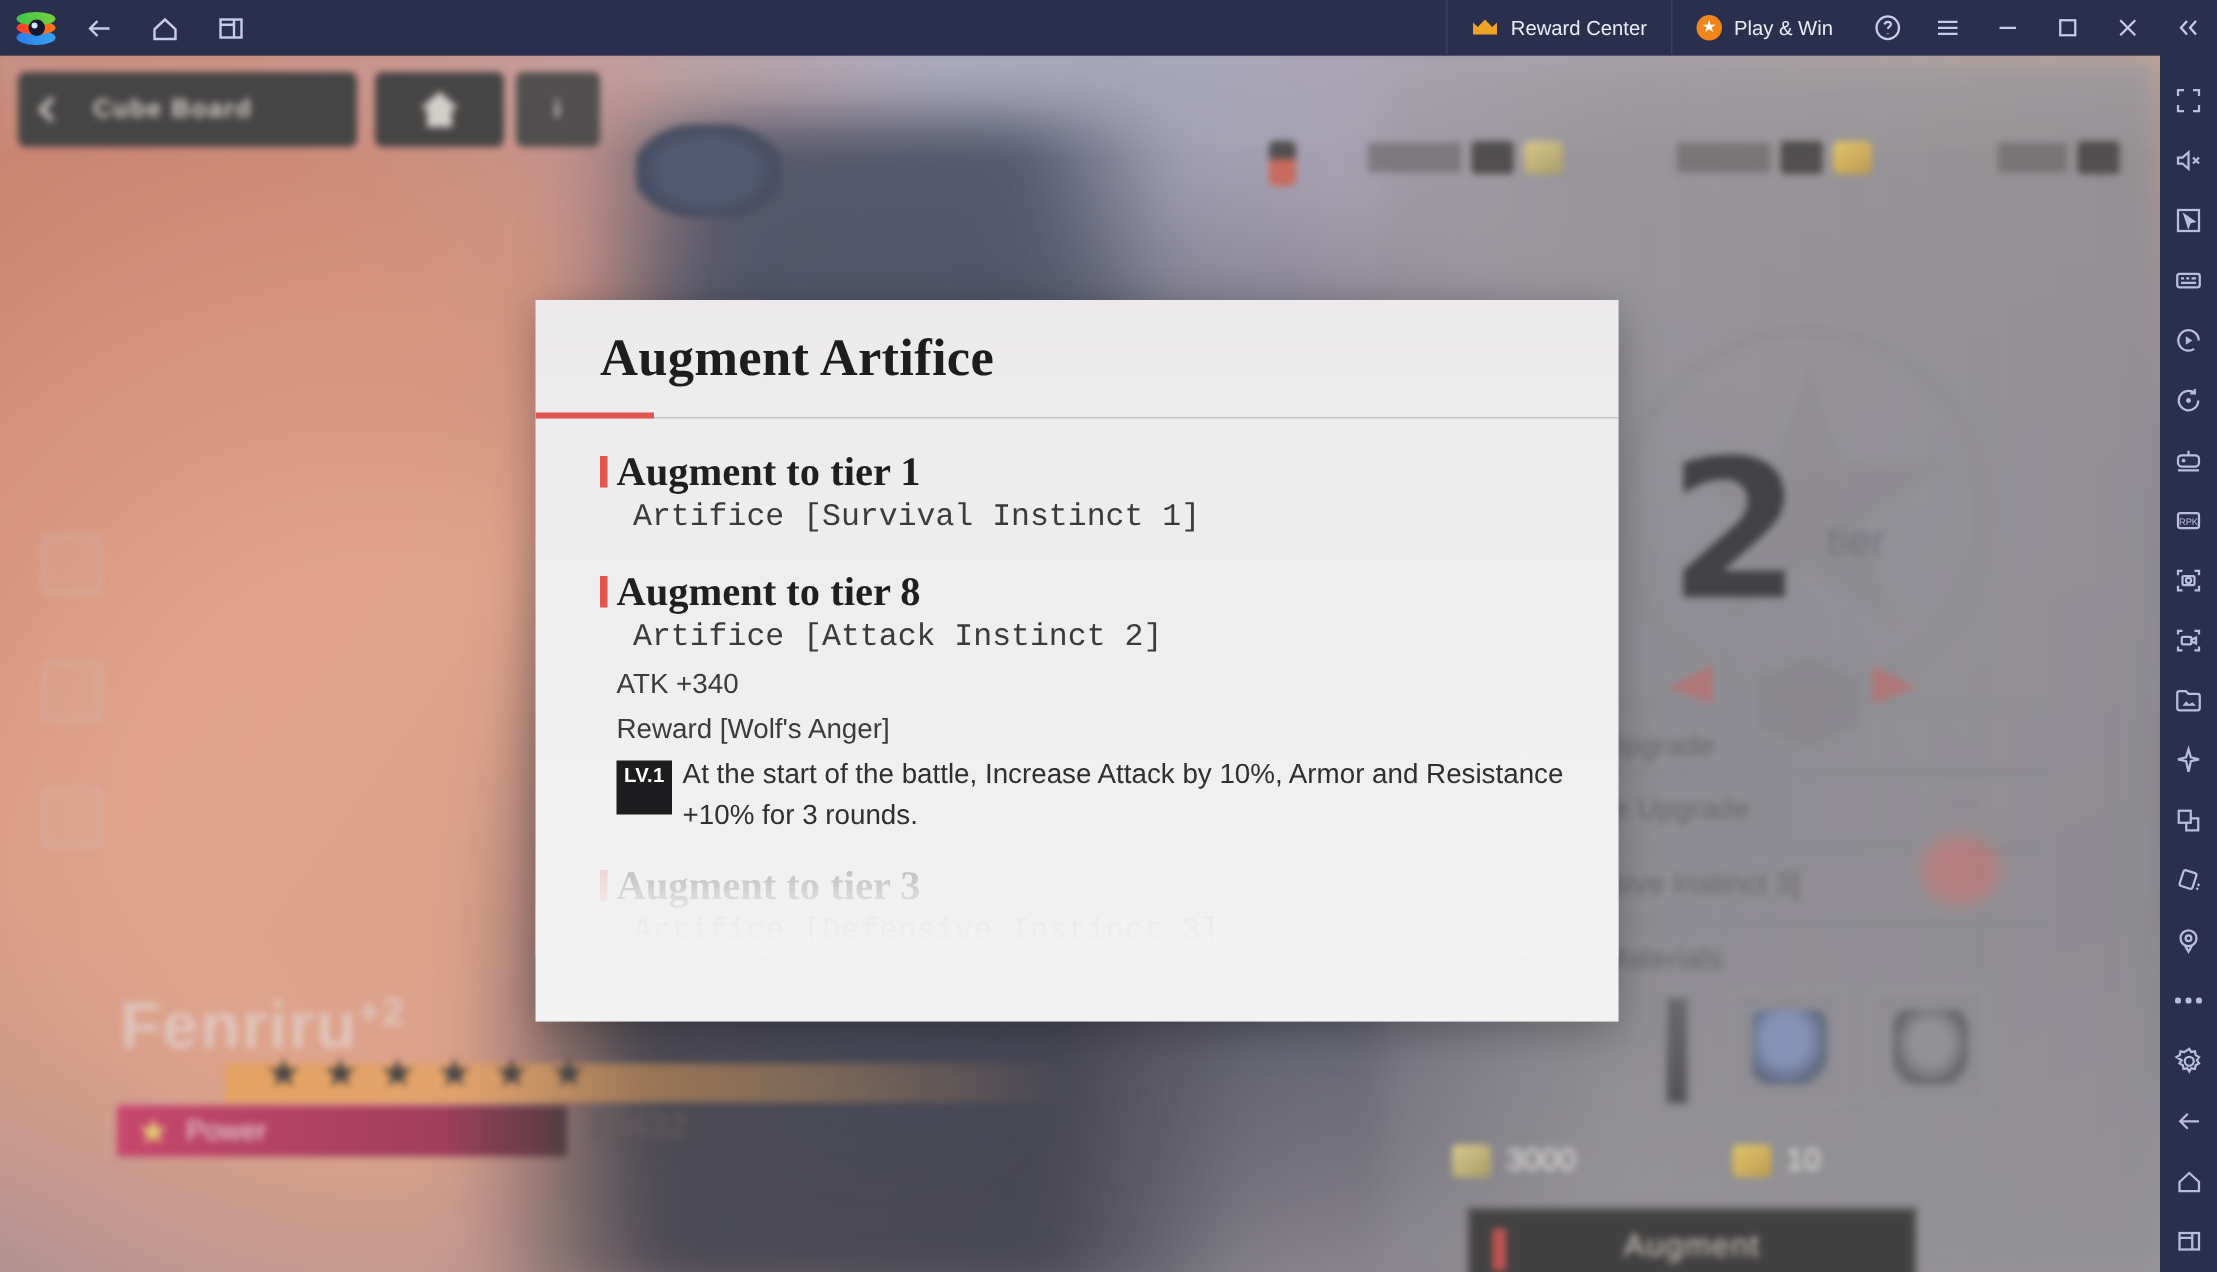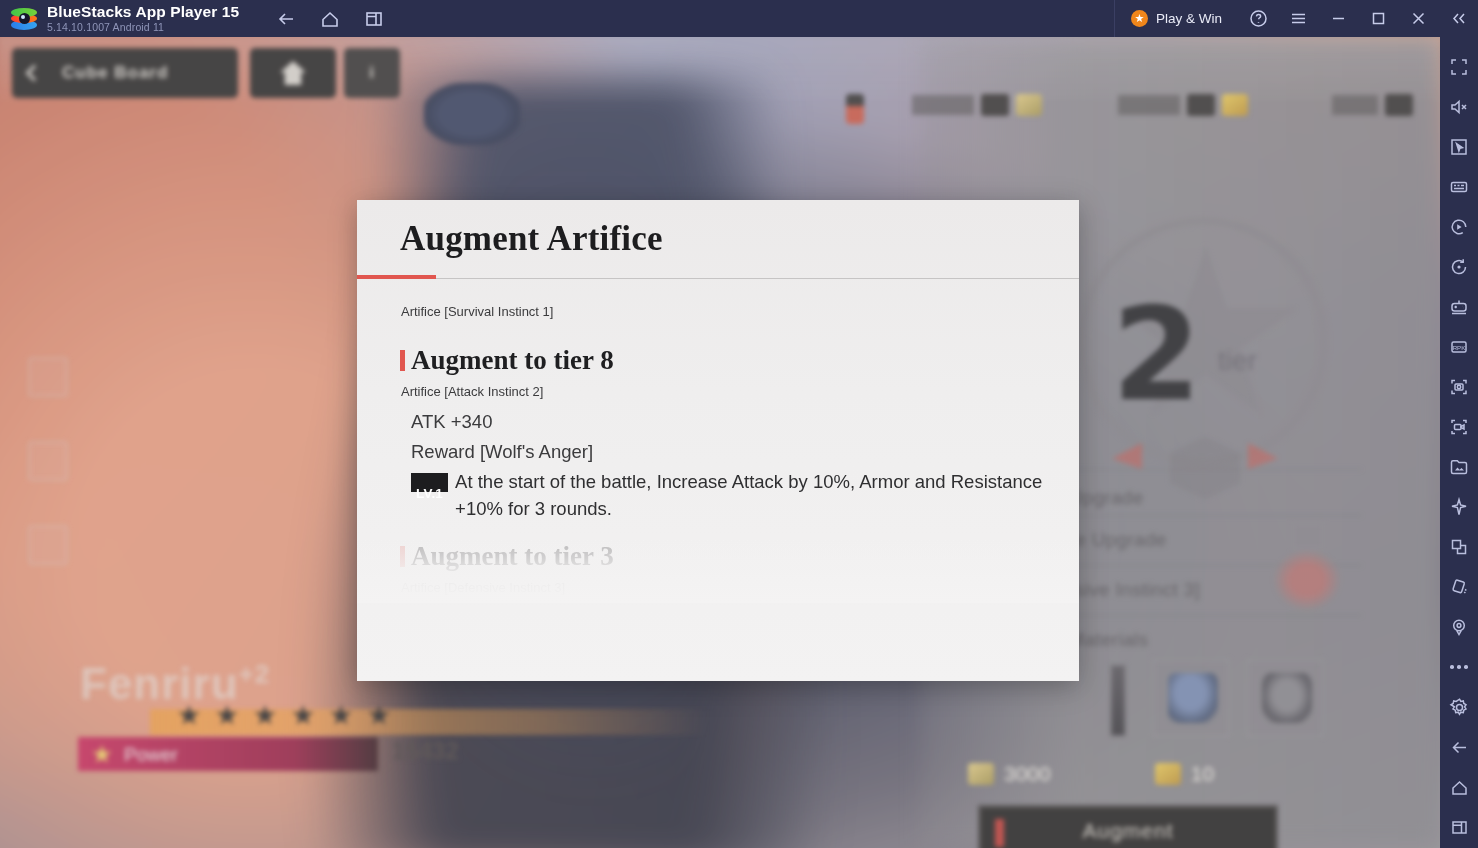--- a/index.html
+++ b/index.html
@@ -193,25 +193,25 @@
     font-family:"Liberation Serif", serif; font-size:35px; font-weight:700; letter-spacing:.2px;text-align:center;}
   .m-rule{ position:absolute; left:0; bottom:0; width:722px; height:1px; background:#c6c4c4; }
   .m-rule-accent{ position:absolute; left:0; bottom:0; width:79px; height:4px; background:#e1564f; }
 
   .m-body{ position:relative; padding:18px 0 0 0; }
   .tier-block{ padding-left:43px; }
   .tier-head{ position:relative; display:flex; align-items:center;
     font-family:"Liberation Serif", serif; font-size:27px; font-weight:700; color:#1f1f21;
     line-height:34px; margin-left:11px; }
   .tier-head .bar{ position:absolute; left:-11px; top:7px; width:5px; height:21px; background:#e1564f; }
-  .tier-sub{ font-size:13px; color:#3b3b3d; line-height:30px; margin-left:1px; }
+  .tier-sub{ font-size:21px; color:#3b3b3d; line-height:30px; margin-left:22px;font-family:Liberation Mono, monospace; }
   .tier-line{ font-size:18.5px; color:#3b3b3d; line-height:30px; margin-left:11px; }
   .passive-line{ display:flex; margin-left:11px; margin-top:1px; }
   .lv-badge{ flex:0 0 auto; background:#1d1d1f; color:#fff; font-size:13.5px; font-weight:700;
-    padding:13px 5px 2px 5px; height:19px; line-height:15px; margin-top:5px; letter-spacing:.2px;}
+    padding:2px 5px 2px 5px; height:36px; line-height:15px; margin-top:5px; letter-spacing:.2px;}
   .passive-text{ font-size:18.5px; color:#2f2f31; line-height:27px; margin-left:7px; max-width:592px; }
   .blk2{ margin-top:16px; }
   .blk3{ margin-top:17px; opacity:.45; }
   .blk3 .tier-head{ color:#6c6a6c; }
   .blk3 .tier-head .bar{ background:#e9a6a2; }
   .fade-mask{ position:absolute; left:0; bottom:0; width:722px; height:66px;
     background:linear-gradient(180deg, rgba(243,242,242,0), rgba(243,242,242,.92) 62%, #f4f3f3 100%); }
 </style>
 </head>
 <body>
@@ -328,20 +328,24 @@
   <div class="modal">
     <div class="m-head">
       <div class="m-title">Augment Artifice</div>
       <div class="m-rule"></div>
       <div class="m-rule-accent"></div>
     </div>
 
     <div class="m-body">
 
       <div class="tier-block">
+        <div class="tier-head">
+          <span class="bar"></span>
+          <span>Augment to tier 1</span>
+        </div>
         <div class="tier-sub">Artifice [Survival Instinct 1]</div>
       </div>
 
       <div class="tier-block blk2">
         <div class="tier-head">
           <span class="bar"></span>
           <span>Augment to tier 8</span>
         </div>
         <div class="tier-sub">Artifice [Attack Instinct 2]</div>
         <div class="tier-line">ATK +340</div>
@@ -363,24 +367,20 @@
       <div class="fade-mask"></div>
     </div>
   </div>
 
   <div class="titlebar">
     <div class="bs-logo">
       <i class="bs-l3"></i>
         <i class="bs-l2"></i>
         <i class="bs-l1"></i>
       <span class="bs-eye"></span>
-    </div>
-    <div class="bs-titles">
-      <div class="bs-name">BlueStacks App Player 15</div>
-      <div class="bs-ver">5.14.10.1007  Android 11</div>
     </div>
 
     <div class="nav-icons">
       <span class="ic">
         <svg width="22" height="22" viewBox="0 0 22 22">
             <path d="M18 11H5M10 6l-5 5 5 5"></path>
           </svg>
       </span>
       <span class="ic">
         <svg width="22" height="22" viewBox="0 0 22 22">
@@ -390,20 +390,28 @@
       <span class="ic">
         <svg width="22" height="22" viewBox="0 0 22 22">
             <rect x="4" y="5" width="14" height="12"></rect>
             <path d="M13 5v12M4 8.5h9"></path>
           </svg>
       </span>
     </div>
 
     <div class="tb-right">
       <div class="tb-chip">
+        <span class="crown">
+          <svg width="18" height="13" viewBox="0 0 18 13">
+              <path d="M1 3l3.2 3L9 1l4.8 5L17 3v8H1z" fill="#f0a227" stroke="none"></path>
+            </svg>
+        </span>
+        <span>Reward Center</span>
+      </div>
+      <div class="tb-chip">
         <span class="pw-star">
             <span>★</span>
           </span>
         <span>Play &amp; Win</span>
       </div>
       <div class="win-btns">
         <span class="wb">
           <svg width="19" height="19" viewBox="0 0 19 19">
               <circle cx="9.5" cy="9.5" r="7.5"></circle>
               <path d="M7.4 7.3c.2-1.2 1.1-1.8 2.2-1.8 1.2 0 2 .7 2 1.7 0 1.6-2 1.5-2 3.1M9.5 13.3v.6"></path>

